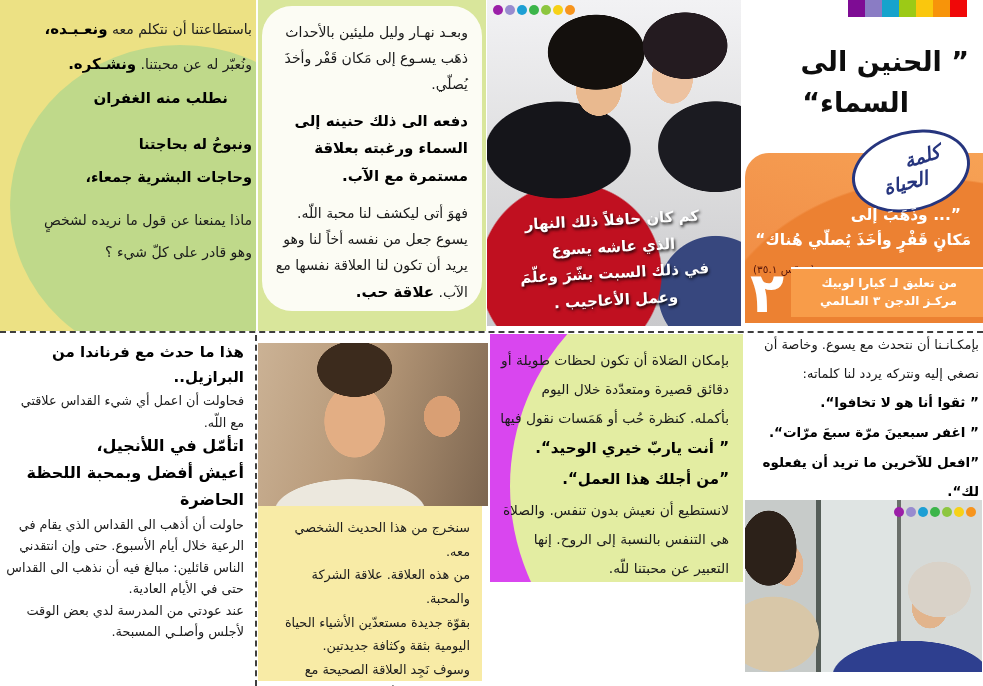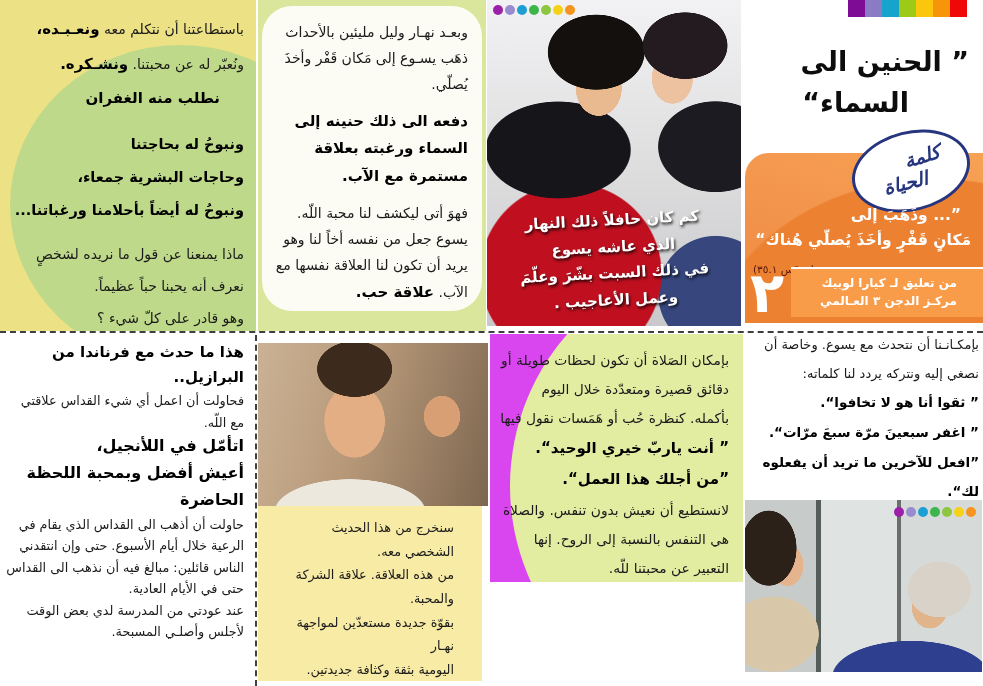--- a/index.html
+++ b/index.html
@@ -4,21 +4,21 @@
 <style>
   html,body{margin:0;padding:0;background:#fff;}
   .page{position:relative;width:983px;height:686px;background:#fff;overflow:hidden;
         font-family:"DejaVu Sans",sans-serif;color:#1a1a1a;}
   .abs{position:absolute;}
 
   
   .block-intro{left:0;top:0;width:256px;height:331px;background:#ece184;overflow:hidden;}
   .green-ellipse{position:absolute;left:10px;top:45px;width:340px;height:320px;
                  background:#bfd98a;border-radius:50%;}
-  .intro-text{position:relative;z-index:1;padding:12px 12px 0 6px;font-size:14px;
+  .intro-text{position:relative;z-index:1;padding:12px 4px 0 6px;font-size:14px;
               line-height:2.3;text-align:right;}
   .intro-text .b{font-weight:bold;font-size:15px;color:#000;}
   .intro-indent{padding-right:24px;font-weight:bold;font-size:15px;color:#000;}
   .intro-block2{margin-top:12px;font-weight:bold;font-size:14.5px;color:#000;padding-left:4px;text-align:right;}
   .intro-block3{margin-top:10px;}
 
   
   .block-bubble{left:258px;top:0;width:228px;height:331px;background:#d9e69b;}
   .bubble{position:absolute;left:4px;right:4px;top:6px;bottom:20px;background:#fcfcf4;
           border-radius:30px;padding:14px 14px 0 10px;font-size:14px;line-height:1.85;
@@ -89,21 +89,21 @@
 
   
   .photo-boy{left:258px;top:343px;width:230px;height:163px;
     background:
       radial-gradient(30px 34px at 80% 45%, #d99f74 60%, transparent 61%),
       radial-gradient(62px 46px at 42% 16%, #3c2b1d 60%, transparent 61%),
       radial-gradient(50px 60px at 42% 48%, #e3ae84 60%, transparent 61%),
       radial-gradient(125px 55px at 40% 104%, #ece8de 60%, transparent 61%),
       linear-gradient(105deg,#cbb295 0%,#b69878 45%,#7d6650 100%);}
   .block-outcome{left:258px;top:506px;width:224px;height:175px;background:#f8eba6;
-                 padding:10px 28px;font-size:12.8px;line-height:1.85;text-align:right;
+                 padding:10px 12px;font-size:12.8px;line-height:1.85;text-align:right;
                  box-sizing:border-box;direction:rtl;}
 
   
   .block-prayer{left:490px;top:334px;width:253px;height:248px;background:#d946ef;overflow:hidden;}
   .green-circle{position:absolute;left:20px;top:-78px;width:460px;height:460px;
                 border-radius:50%;background:#e3eda2;}
   .prayer-text{position:relative;z-index:1;padding:12px 14px 0 10px;font-size:13.8px;
                line-height:2.1;text-align:right;direction:rtl;}
   .prayer-text p{margin:0;}
   .prayer-text .b{font-weight:bold;font-size:15px;color:#000;}
@@ -133,25 +133,23 @@
 
   <div class="abs block-intro">
     <div class="green-ellipse"></div>
     <div class="intro-text" dir="rtl">
       <div><span>باستطاعتنا أن نتكلم معه </span><span class="b">ونعـبـده،</span></div>
       <div><span>ونُعبّر له عن محبتنا. </span><span class="b">ونشـكره.</span></div>
       <div class="intro-indent">نطلب منه الغفران</div>
       <div class="intro-block2">
         <div>ونبوحُ له بحاجتنا</div>
         <div>وحاجات البشرية جمعاء،</div>
-        <div>ونبوحُ له أيضاً بأحلامنا ورغباتنا...</div>
       </div>
       <div class="intro-block3">
         <div>ماذا يمنعنا عن قول ما نريده لشخصٍ</div>
-        <div>نعرف أنه يحبنا حباً عظيماً.</div>
         <div>وهو قادر على كلّ شيء ؟</div>
       </div>
     </div>
   </div>
 
   <div class="abs block-bubble">
     <div class="bubble" dir="rtl">
       <p class="para">وبعـد نهـار وليل مليئين بالأحداث ذهَب يسـوع إلى مَكان قَفْر وأخذَ يُصلّي.</p>
       <p class="para b">دفعه الى ذلك حنينه إلى السماء ورغبته بعلاقة مستمرة مع الآب.</p>
       <p class="para"><span>فهوَ أتى ليكشف لنا محبة اللّه. يسوع جعل من نفسه أخاً لنا وهو يريد أن تكون لنا العلاقة نفسها مع الآب. </span><span class="b">علاقة حب.</span></p>
@@ -218,21 +216,21 @@
     <p class="b">أعيش أفضل وبمحبة اللحظة الحاضرة</p>
     <p>حاولت أن أذهب الى القداس الذي يقام في الرعية خلال أيام الأسبوع. حتى وإن انتقدني الناس قائلين: مبالغ فيه أن نذهب الى القداس حتى في الأيام العادية.</p>
     <p>عند عودتي من المدرسة لدي بعض الوقت لأجلس وأصلـي المسبحة.</p>
 
   </div>
 
   <div class="abs photo-boy"></div>
   <div class="abs block-outcome">
     <div>سنخرج من هذا الحديث الشخصي معه.</div>
     <div>من هذه العلاقة. علاقة الشركة والمحبة.</div>
-    <div>بقوّة جديدة مستعدّين لمواجهة نهـار</div>
+    <div>بقوّة جديدة مستعدّين الأشياء الحياة</div>
     <div>اليومية بثقة وكثافة جديدتين.</div>
     <div>وسوف نَجِد العلاقة الصحيحة مع</div>
     <div>الآخرين ومع الأشياء.</div>
   </div>
 
   <div class="abs block-prayer">
     <div class="green-circle"></div>
     <div class="prayer-text">
       <p>بإمكان الصَلاة أن تكون لحظات طويلة أو دقائق قصيرة ومتعدّدة خلال اليوم بأكمله. كنظرة حُب أو هَمَسات نقول فيها</p>
       <p class="b">” أنت ياربّ خيري الوحيد“.</p>

